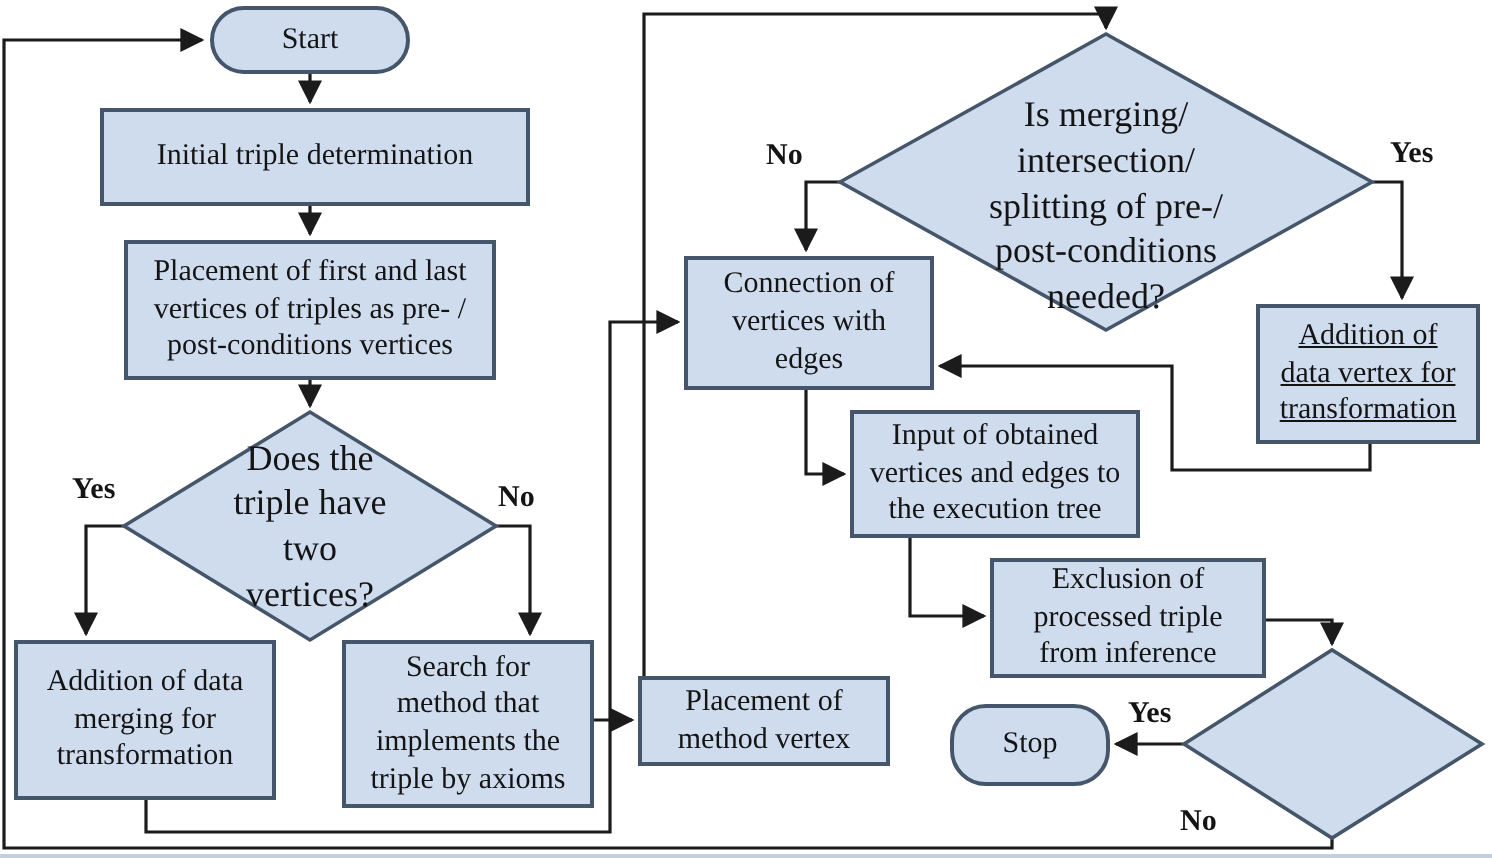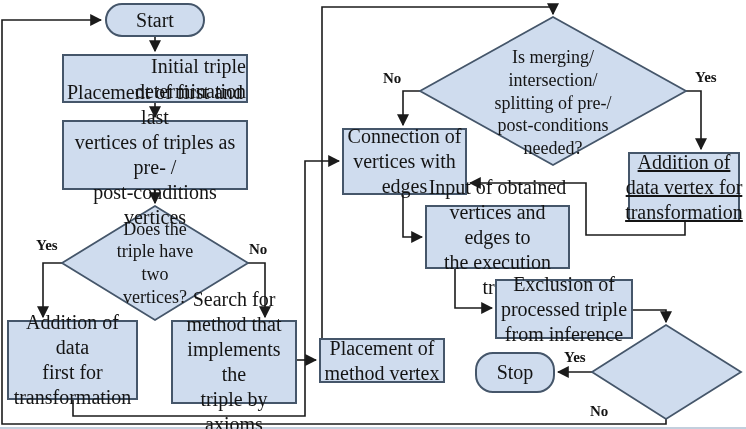--- a/index.html
+++ b/index.html
@@ -14,32 +14,32 @@
     font-family:"Liberation Serif","DejaVu Serif",serif;color:var(--text);
     background:#ffffff;
   }
   #wires{position:absolute;left:0;top:0;z-index:1;}
   #wires polyline{fill:none;stroke:var(--line);stroke-width:1.6;}
   #wires polygon.diamond{fill:var(--node-fill);stroke:var(--node-border);stroke-width:1.8;}
   .node{
     position:absolute;z-index:2;box-sizing:border-box;
     background:var(--node-fill);border:2px solid var(--node-border);
     display:flex;align-items:center;justify-content:center;
-    text-align:center;white-space:pre-line;font-size:20px;line-height:1.25;
+    text-align:center;white-space:pre-line;font-size:15px;line-height:1.25;
   }
   .terminator{border-radius:18px;}
   .dlabel{
     position:absolute;z-index:2;display:flex;align-items:center;justify-content:center;
     text-align:center;white-space:pre-line;font-size:18px;line-height:1.26;
   }
   .elabel{
     position:absolute;z-index:3;font-weight:bold;font-size:15px;line-height:1;
   }
   #start      {left:105px;top:3px;  width:100px;height:34px;}
-  #n-initial  {left:62px; top:54px; width:186px;height:49px;text-align:right;}
+  #n-initial  {left:50px; top:54px; width:215px;height:49px;text-align:right;}
   #n-prepost  {left:62px; top:120px;width:186px;height:70px;}
   #n-add-left {left:7px;  top:320px;width:131px;height:80px;}
   #n-search   {left:171px;top:320px;width:126px;height:84px;}
   #n-method   {left:319px;top:338px;width:126px;height:45px;}
   #n-connect  {left:342px;top:128px;width:125px;height:67px;}
   #n-add-right{left:628px;top:152px;width:112px;height:70px;text-decoration:underline;}
   #n-input    {left:425px;top:205px;width:145px;height:64px;}
   #n-exclude  {left:495px;top:279px;width:138px;height:60px;}
   #stop       {left:475px;top:352px;width:80px; height:41px;}
   #d1-label{left:75px; top:215px;width:160px;height:96px;}
@@ -90,21 +90,21 @@
   <div class="node terminator" id="start">Start</div>
   <div class="node" id="n-initial">Initial triple determination</div>
   <div class="node" id="n-prepost">Placement of first and last
 vertices of triples as pre- /
 post-conditions vertices</div>
   <div class="dlabel" id="d1-label">Does the
 triple have
 two
 vertices?</div>
   <div class="node" id="n-add-left">Addition of data
-first for
+merging for
 transformation</div>
   <div class="node" id="n-search">Search for
 method that
 implements the
 triple by axioms</div>
   <div class="node" id="n-method">Placement of
 method vertex</div>
   <div class="dlabel" id="d2-label">Is merging/
 intersection/
 splitting of pre-/

